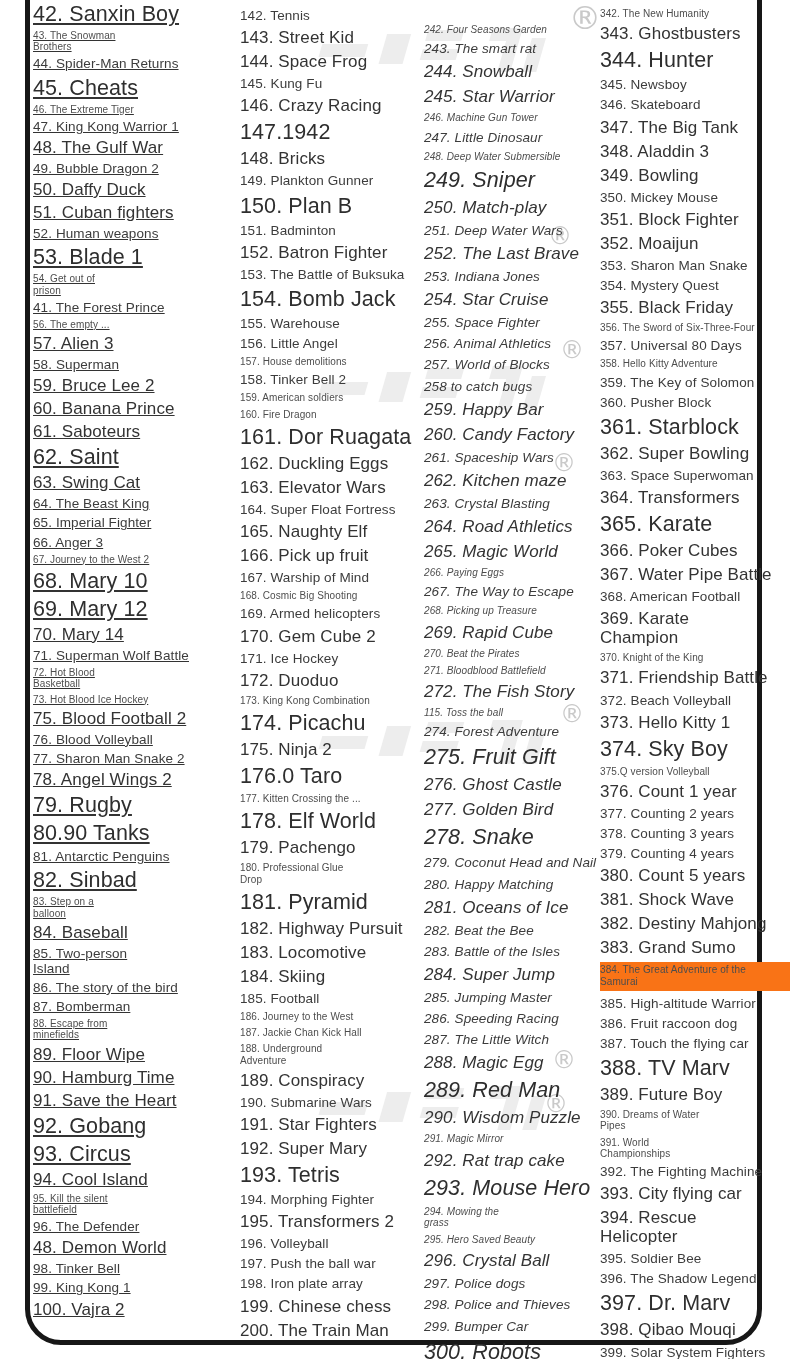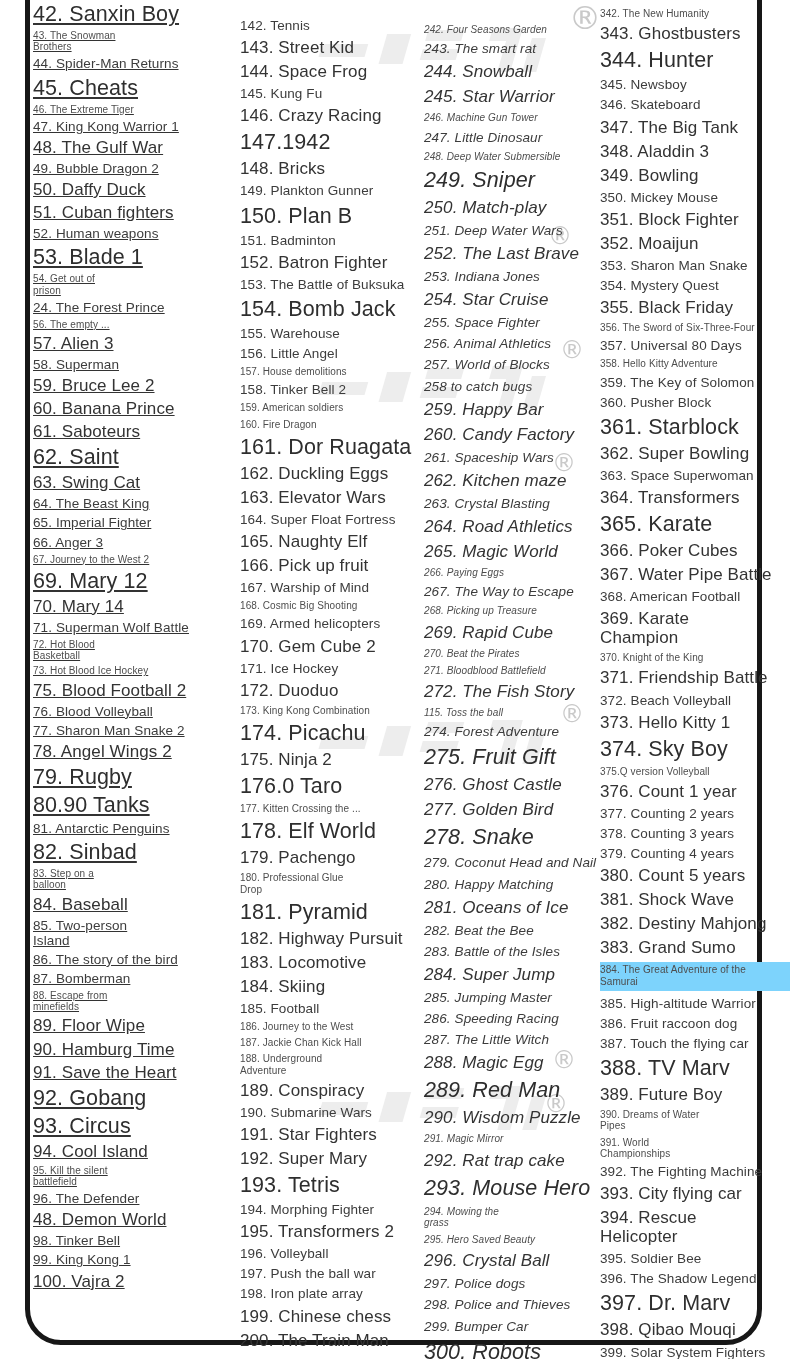--- a/index.html
+++ b/index.html
@@ -19,28 +19,28 @@
   .wm-logo{position:absolute;}
   .wm-reg{position:absolute;color:#c9c9c9;font-family:"DejaVu Sans",sans-serif;line-height:1;}
   
   .col{position:absolute;z-index:2;color:#333;}
   .it{white-space:pre-line;line-height:1.12;letter-spacing:0.1px;}
   .sz-s{font-size:10px;color:#4d4d4d;}
   .sz-m{font-size:13.5px;color:#3c3c3c;}
   .sz-l{font-size:17px;color:#333333;}
   .sz-xl{font-size:21.5px;color:#2e2e2e;}
   [data-col="0"]{left:33px;top:2px;width:200px;text-decoration:underline;}
-  [data-col="1"]{left:240px;top:18px;width:188px;}
+  [data-col="1"]{left:240px;top:8px;width:188px;}
   [data-col="2"]{left:424px;top:24px;width:174px;font-style:italic;}
   [data-col="3"]{left:600px;top:8px;width:172px;}
   [data-col="0"] .it{margin-bottom:4px;}
   [data-col="1"] .it{margin-bottom:5px;}
   [data-col="2"] .it{margin-bottom:6px;}
   [data-col="3"] .it{margin-bottom:5px;}
-  .bg{background:#7dd3fc;position:relative;z-index:3;margin-right:-18px;padding:2px 4px 4px 0;}
+  .bg{background:#f97316;position:relative;z-index:3;margin-right:-18px;padding:2px 4px 4px 0;}
 </style>
 </head>
 <body>
 
 <div class="wm-layer">
     <div class="wm-logo" style="left: 290px; top: 24px;"><svg width="285" height="52" viewBox="0 0 285 52">
         <g fill="#ededed" transform="skewX(-16)">
           <rect x="38" y="20" width="46" height="13"></rect>
           <rect x="100" y="10" width="24" height="30"></rect>
           <rect x="140" y="6" width="36" height="11"></rect>
@@ -99,33 +99,34 @@
     <div class="it sz-s">46. The Extreme Tiger</div>
     <div class="it sz-m">47. King Kong Warrior 1</div>
     <div class="it sz-l">48. The Gulf War</div>
     <div class="it sz-m">49. Bubble Dragon 2</div>
     <div class="it sz-l">50. Daffy Duck</div>
     <div class="it sz-l">51. Cuban fighters</div>
     <div class="it sz-m">52. Human weapons</div>
     <div class="it sz-xl">53. Blade 1</div>
     <div class="it sz-s">54. Get out of
 prison</div>
-    <div class="it sz-m">24. The Forest Prince</div>
+    <div class="it sz-m">41. The Forest Prince</div>
     <div class="it sz-s">56. The empty ...</div>
     <div class="it sz-l">57. Alien 3</div>
     <div class="it sz-m">58. Superman</div>
     <div class="it sz-l">59. Bruce Lee 2</div>
     <div class="it sz-l">60. Banana Prince</div>
     <div class="it sz-l">61. Saboteurs</div>
     <div class="it sz-xl">62. Saint</div>
     <div class="it sz-l">63. Swing Cat</div>
     <div class="it sz-m">64. The Beast King</div>
     <div class="it sz-m">65. Imperial Fighter</div>
     <div class="it sz-m">66. Anger 3</div>
     <div class="it sz-s">67. Journey to the West 2</div>
+    <div class="it sz-xl">68. Mary 10</div>
     <div class="it sz-xl">69. Mary 12</div>
     <div class="it sz-l">70. Mary 14</div>
     <div class="it sz-m">71. Superman Wolf Battle</div>
     <div class="it sz-s">72. Hot Blood
 Basketball</div>
     <div class="it sz-s">73. Hot Blood Ice Hockey</div>
     <div class="it sz-l">75. Blood Football 2</div>
     <div class="it sz-m">76. Blood Volleyball</div>
     <div class="it sz-m">77. Sharon Man Snake 2</div>
     <div class="it sz-l">78. Angel Wings 2</div>

